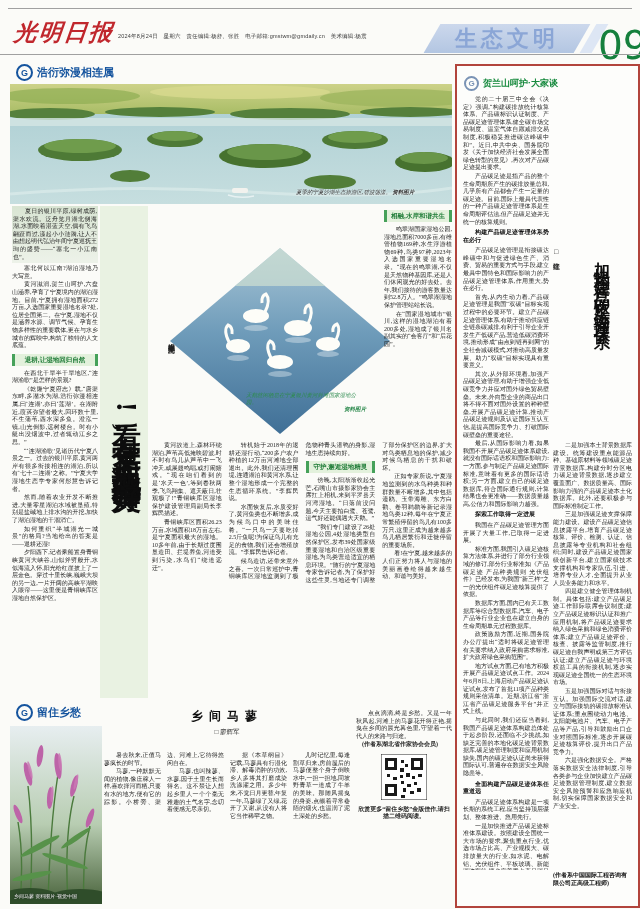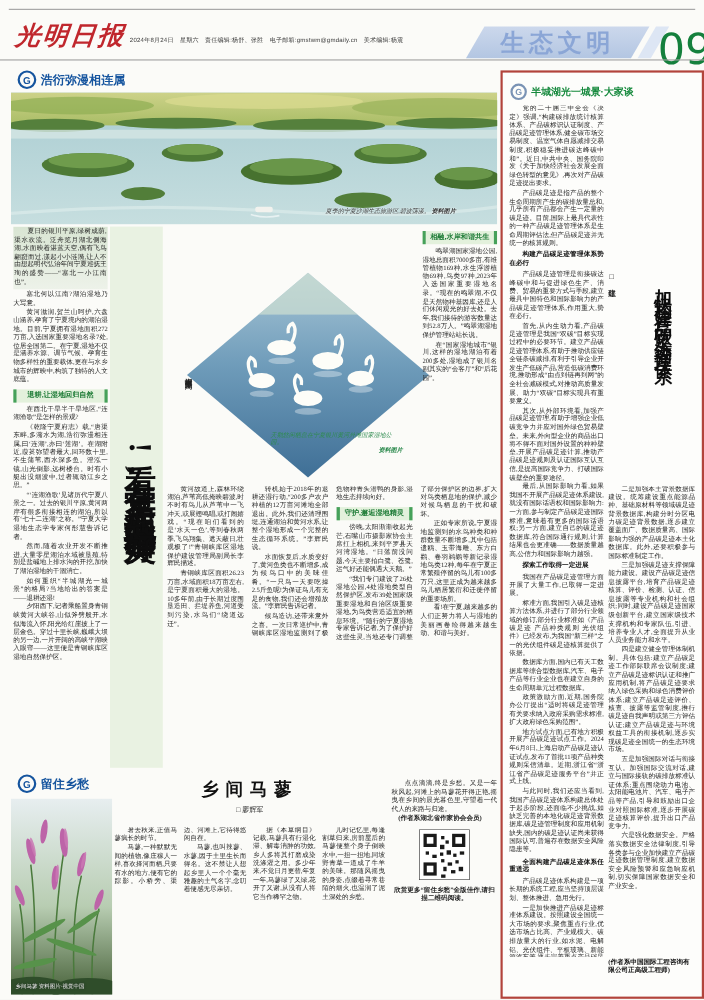--- a/index.html
+++ b/index.html
@@ -171,21 +171,21 @@
     <span class="gsub">守护,邂逅湿地精灵</span>
     <p>傍晚,太阳渐渐收起光芒,石嘴山市摄影家协会主席扛上相机,来到平罗县天河湾湿地。“日落前没问题,今天主要拍白鹭、苍鹭,运气好还能偶遇大天鹅。”</p>
     <p>“我们专门建设了26处湿地公园,4处湿地类型自然保护区,发布39处国家级重要湿地和自治区级重要湿地,为鸟类营造适宜的栖息环境。”随行的宁夏湿地专家告诉记者,为了保护好这些生灵,当地还专门调整了部分保护区的边界,扩大对鸟类栖息地的保护,减少对候鸟栖息的干扰和破坏。</p>
     <p>正如专家所说,宁夏湿地监测到的水鸟种类和种群数量不断增多,其中包括遗鸥、玉带海雕、东方白鹳、卷羽鹈鹕等新记录湿地鸟类12种,每年在宁夏正常繁殖停留的鸟儿有100多万只,这里正成为越来越多鸟儿栖居繁衍和迁徙停留的重要场所。</p>
     <p>看!在宁夏,越来越多的人们正努力将人与湿地的美丽画卷绘得越来越生动、和谐与美好。</p>
   </div>
 
   <div class="abs" style="left:455px;top:64px;width:181px;height:840px;border:2px solid #b2443c;background:#fdfdfb;"></div>
   <div class="badge abs" style="left:464px;top:76px;color:#178a3e;font-size:9px;">
     <span class="gicon" style="width:11px;height:11px;border:2px solid #7a93b5;color:#7a93b5;font-size:8px;">G</span>
-    <span>半城湖光一城景·大家谈</span>
+    <span>贺兰山呵护·大家谈</span>
   </div>
   <div class="abs vert" style="left:570px;top:134px;height:308px;width:42px;font-size:16px;font-weight:900;
        letter-spacing:6px;color:#0d0d0d;text-align:center;">加快构建产品碳足迹管理体系</div>
   <div class="abs vert" style="left:549px;top:248px;height:70px;width:12px;font-size:7px;color:#222;">□ 张建红</div>
 
   <div class="col" style="left:463px;top:96px;width:86px;height:774px;">
     <p>党的二十届三中全会《决定》强调,“构建碳排放统计核算体系、产品碳标识认证制度、产品碳足迹管理体系,健全碳市场交易制度、温室气体自愿减排交易制度,积极稳妥推进碳达峰碳中和”。近日,中共中央、国务院印发《关于加快经济社会发展全面绿色转型的意见》,再次对产品碳足迹提出要求。</p>
     <p>产品碳足迹是指产品的整个生命周期所产生的碳排放量总和,几乎所有产品都会产生一定量的碳足迹。目前,国际上最具代表性的一种产品碳足迹管理体系是生命周期评估法,但产品碳足迹并无统一的核算规则。</p>
     <div class="bsub">
         <p>构建产品碳足迹管理体系势在必行</p>
@@ -261,21 +261,21 @@
       <ellipse cx="42" cy="68" rx="1.5" ry="8" transform="rotate(4 42 68)"></ellipse>
     </g>
     <g fill="#2f4d2a">
       <ellipse cx="20" cy="172" rx="30" ry="10"></ellipse>
         <ellipse cx="70" cy="174" rx="34" ry="11"></ellipse>
     </g>
   </svg>
   <div class="abs" style="left:14px;top:893px;font-size:5px;color:#f4f4f0;text-shadow:0 0 2px #223;">乡间马蓼 资料图片·视觉中国</div>
 
   <div class="abs" style="left:104px;top:708px;width:246px;text-align:center;">
-    <div style="font-size:16px;font-weight:900;letter-spacing:6px;color:#111;">乡间马蓼</div>
+    <div style="font-size:12px;font-weight:900;letter-spacing:6px;color:#111;">乡间马蓼</div>
     <div style="font-size:6.5px;margin-top:3px;color:#333;">□ 廖辉军</div>
   </div>
 
   <div class="col eflow" style="left:104px;top:752px;width:246px;height:152px;">
     <p>暑去秋来,正值马蓼疯长的时节。</p>
     <p>马蓼,一种默默无闻的植物,像庄稼人一样,喜欢择河而栖,只要有水的地方,便有它的踪影。小桥旁、渠边、河滩上,它待得悠闲自在。</p>
     <p>马蓼,也叫辣蓼、水蓼,因于土里生长而得名。这不禁让人想起乡里人一个个毫无雅趣的土气名字,念叨着便感无尽亲切。</p>
     <p>据《本草纲目》记载,马蓼具有行湿化滞、解毒消肿的功效,乡人多将其打磨成染洗涤濯之用。多少年来,不觉日月更替,年复一年,马蓼绿了又绿,花开了又谢,从没有人将它当作稀罕之物。</p>
     <p>儿时记忆里,每逢割草归来,房前屋后的马蓼便整个身子倒映水中,一担一担地,同坡野青草一道成了牛羊的美味。那随风摇曳的身姿,点缀着寻常巷陌的烟火,也温润了泥土深处的乡愁。</p>
   </div>

